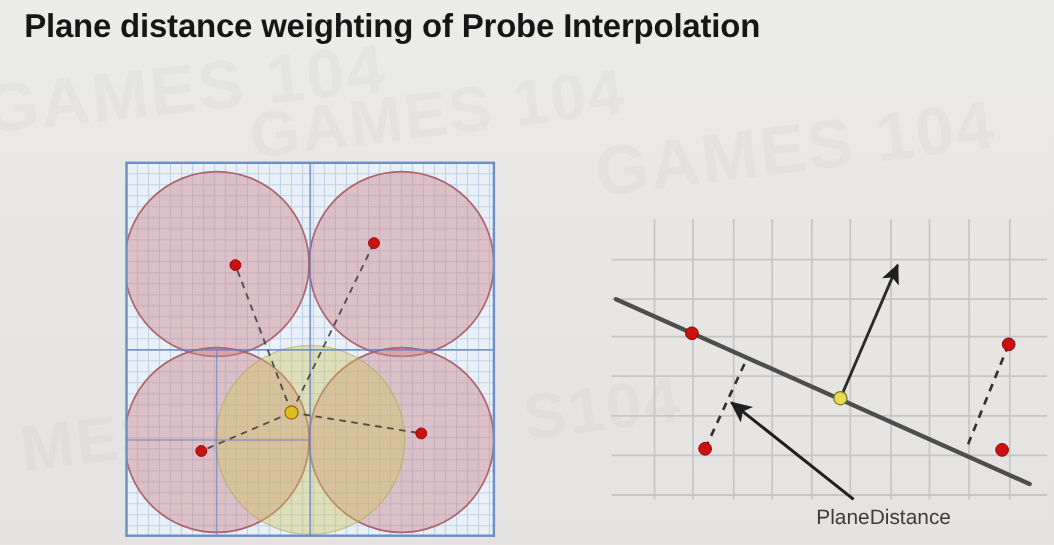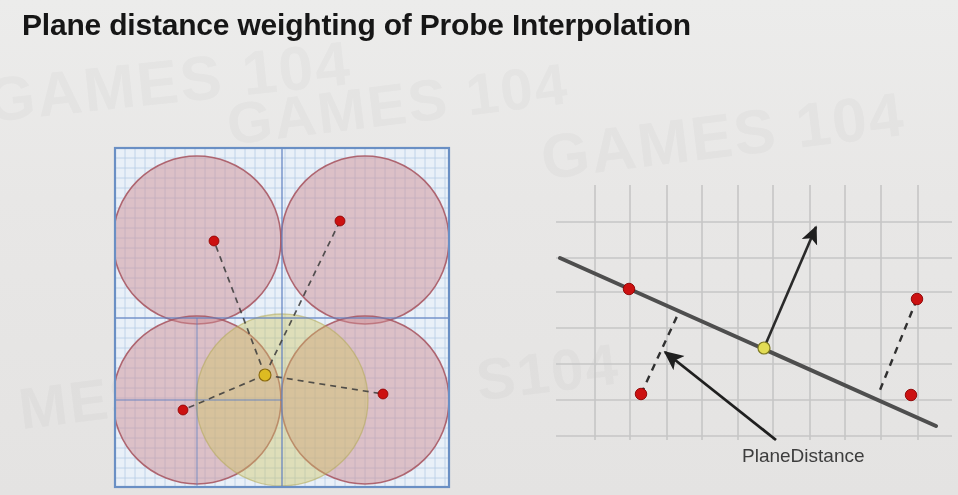--- a/index.html
+++ b/index.html
@@ -45,21 +45,21 @@
     font-size: 30px;
     font-weight: bold;
     color: #161616;
     letter-spacing: -0.2px;
     font-family: "Liberation Sans", sans-serif;
   }
 
   
   .figure { position: absolute; }
   #left-figure  { left: 112px; top: 145px; width: 342px; height: 348px; }
-  #right-figure { left: 552px; top: 172px; width: 400px; height: 305px; }
+  #right-figure { left: 552px; top: 186px; width: 400px; height: 305px; }
 
   svg { display: block; overflow: visible; }
 </style>
 </head>
 <body>
 
 <div id="slide">
 
   <div class="watermark wm1">GAMES 104</div>
   <div class="watermark wm2">GAMES 104</div>

